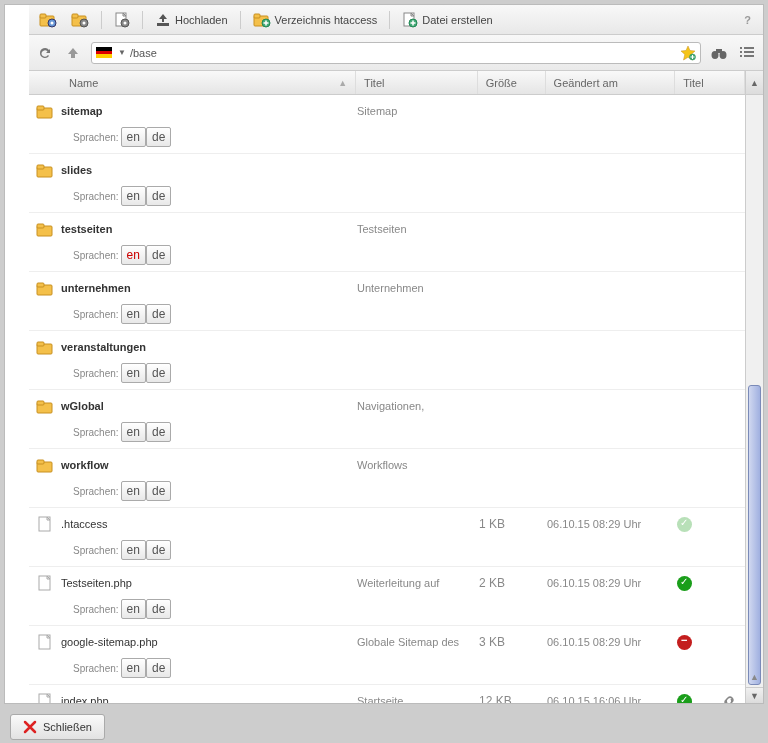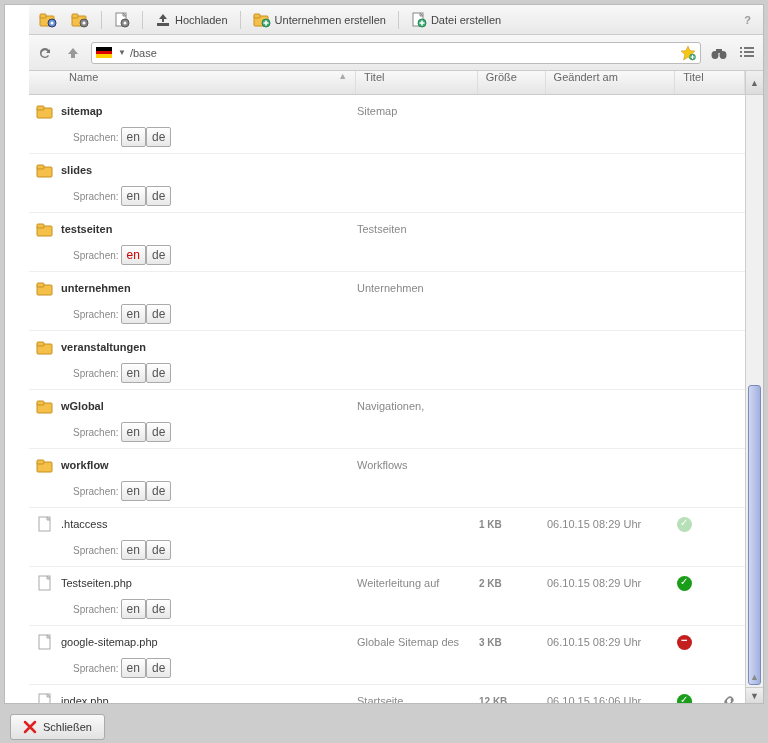--- a/index.html
+++ b/index.html
@@ -10,42 +10,42 @@
 .sep { width: 1px; height: 18px; background: #ccc; margin: 0 2px; }
 .help-icon { margin-left: auto; color: #999; font-weight: bold; cursor: pointer; padding: 2px 6px; }
 .toolbar2 { background: linear-gradient(#f8f8f8,#eaeaea); border-bottom: 1px solid #ccc; padding: 6px; display: flex; align-items: center; gap: 8px; height: 36px; }
 .nav-btn { width: 20px; height: 20px; display: flex; align-items: center; justify-content: center; cursor: pointer; color: #666; }
 .path-bar { flex: 1; display: flex; align-items: center; background: #fff; border: 1px solid #bbb; border-radius: 3px; height: 22px; padding: 0 4px; }
 .flag { width: 16px; height: 11px; display: inline-block; background: linear-gradient(to bottom, #000 33%, #dd0000 33%, #dd0000 66%, #ffce00 66%); margin-right: 4px; }
 .path-text { color: #555; font-size: 11px; }
 .star { width: 16px; height: 16px; margin-left: auto; }
 .tool-icon { width: 20px; height: 20px; display: flex; align-items: center; justify-content: center; cursor: pointer; color: #666; }
 .grid-header { background: linear-gradient(#f9f9f9,#e5e5e5); border-bottom: 1px solid #ccc; display: flex; height: 24px; align-items: center; }
-.col-h { padding: 0 8px; color: #666; font-size: 11px; border-right: 1px solid #ddd; height: 100%; display: flex; position: relative; }
+.col-h { padding: 0 8px; color: #666; font-size: 11px; border-right: 1px solid #ddd; height: 100%; display: flex; align-items: center; position: relative; }
 .col-icon { width: 32px; border-right: none; }
 .col-name { width: 296px; }
 .col-title { width: 122px; }
 .col-size { width: 68px; }
 .col-date { width: 130px; }
 .col-status { width: 70px; }
 .scroll-corner { width: 18px; background: linear-gradient(#f0f0f0,#dcdcdc); border-left: 1px solid #ccc; height: 100%; display: flex; align-items: center; justify-content: center; color: #666; font-size: 9px; }
 .sort-ind { color: #aaa; margin-left: auto; font-size: 9px; }
 .grid-body { flex: 1; overflow: hidden; position: relative; }
 .rows { height: 100%; }
 .row { border-bottom: 1px solid #eee; }
 .row-main { display: flex; align-items: center; height: 28px; padding-top: 4px; }
 .row-sub { display: flex; align-items: center; padding: 4px 0 6px 44px; }
 .row-sub .lbl { color: #888; font-size: 10px; margin-right: 2px; }
 .lang-btn { border: 1px solid #aaa; background: linear-gradient(#fff,#e8e8e8); padding: 2px 5px; font-size: 12px; color: #555; cursor: pointer; border-radius: 2px; }
 .lang-btn.red { color: #c00; }
 .cell-icon { width: 32px; display: flex; justify-content: center; }
 .cell-name { width: 296px; color: #333; font-size: 11px; }
 .cell-name.bold { font-weight: bold; }
 .cell-title { width: 122px; color: #888; font-size: 11px; white-space: nowrap; overflow: hidden; text-overflow: ellipsis; }
-.cell-size { width: 68px; color: #888; font-size: 10px; font-weight: bold; }
+.cell-size { width: 68px; color: #888; font-size: 12px; }
 .cell-date { width: 130px; color: #888; font-size: 11px; }
 .cell-status { width: 44px; display: flex; align-items: center; }
 .cell-extra { width: 30px; display: flex; align-items: center; }
 .status-dot { width: 15px; height: 15px; border-radius: 50%; display: inline-block; }
 .status-ok { background: #1a9e1a; position: relative; }
 .status-ok::after { content: "✓"; color: #fff; font-size: 10px; position: absolute; left: 3px; top: 0; }
 .status-ok-light { background: #b8e0b8; position: relative; }
 .status-ok-light::after { content: "✓"; color: #fff; font-size: 10px; position: absolute; left: 3px; top: 0; }
 .status-no { background: #c41e1e; position: relative; }
 .status-no::after { content: "−"; color: #fff; font-size: 11px; font-weight: bold; position: absolute; left: 4px; top: -1px; }
@@ -97,21 +97,21 @@
       <span>Hochladen</span>
     </div>
     <div class="sep"></div>
     <div class="btn">
       <svg width="18" height="16">
           <rect x="1" y="4" width="14" height="10" rx="1" fill="#f4c04a" stroke="#c89020"></rect>
           <rect x="1" y="2" width="6" height="4" rx="1" fill="#f4c04a" stroke="#c89020"></rect>
           <circle cx="13" cy="11" r="4" fill="#4a7" stroke="#285"></circle>
           <path d="M13 8.5v5M10.5 11h5" stroke="#fff" stroke-width="1.5"></path>
         </svg>
-      <span>Unternehmen erstellen</span>
+      <span>Verzeichnis htaccess</span>
     </div>
     <div class="sep"></div>
     <div class="btn">
       <svg width="16" height="16">
           <rect x="2" y="1" width="10" height="13" fill="#fff" stroke="#888"></rect>
           <path d="M9 1 L12 4 L9 4 Z" fill="#ddd" stroke="#888"></path>
           <circle cx="11" cy="11" r="4" fill="#4a7" stroke="#285"></circle>
           <path d="M11 8.5v5M8.5 11h5" stroke="#fff" stroke-width="1.5"></path>
         </svg>
       <span>Datei erstellen</span>

